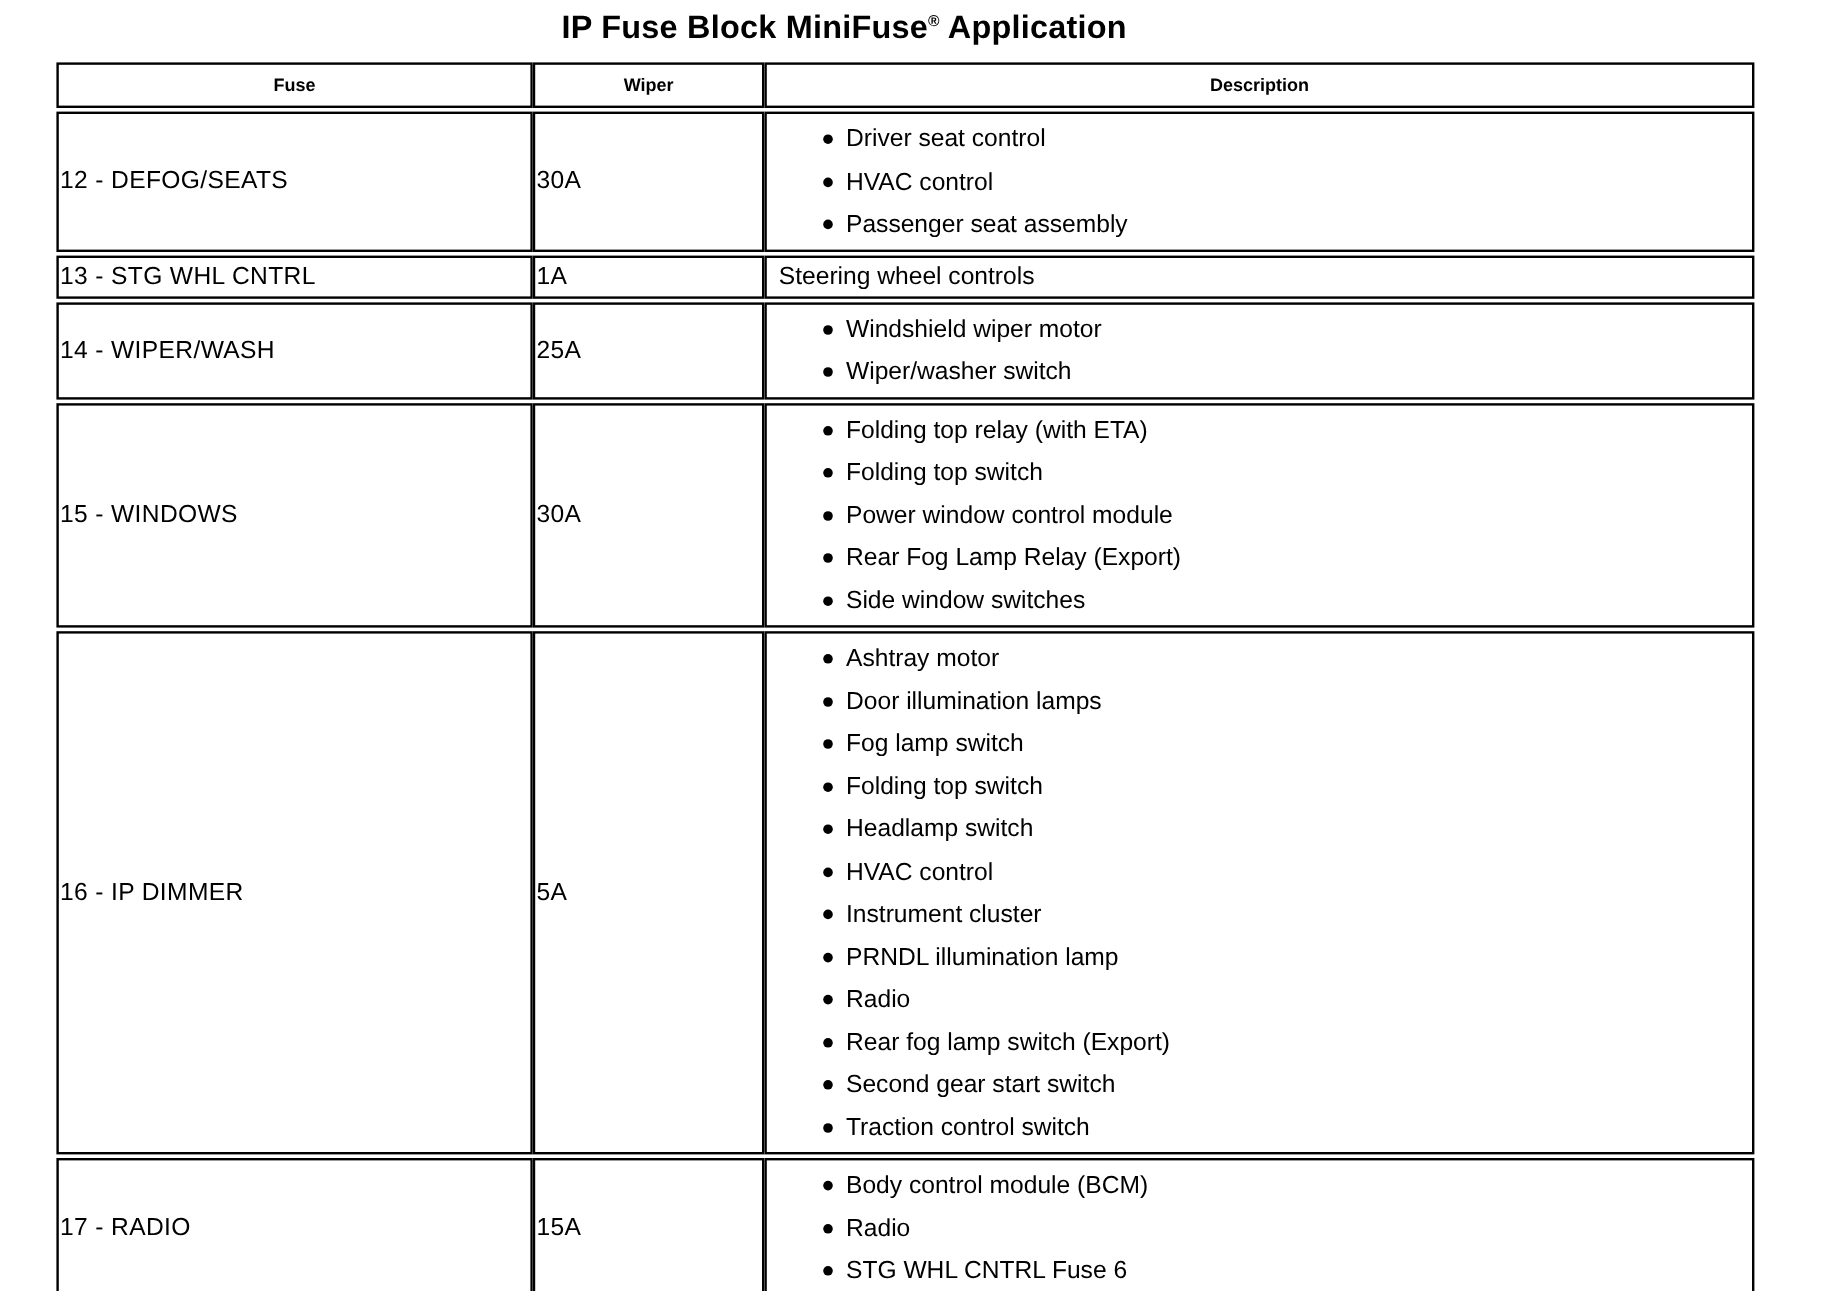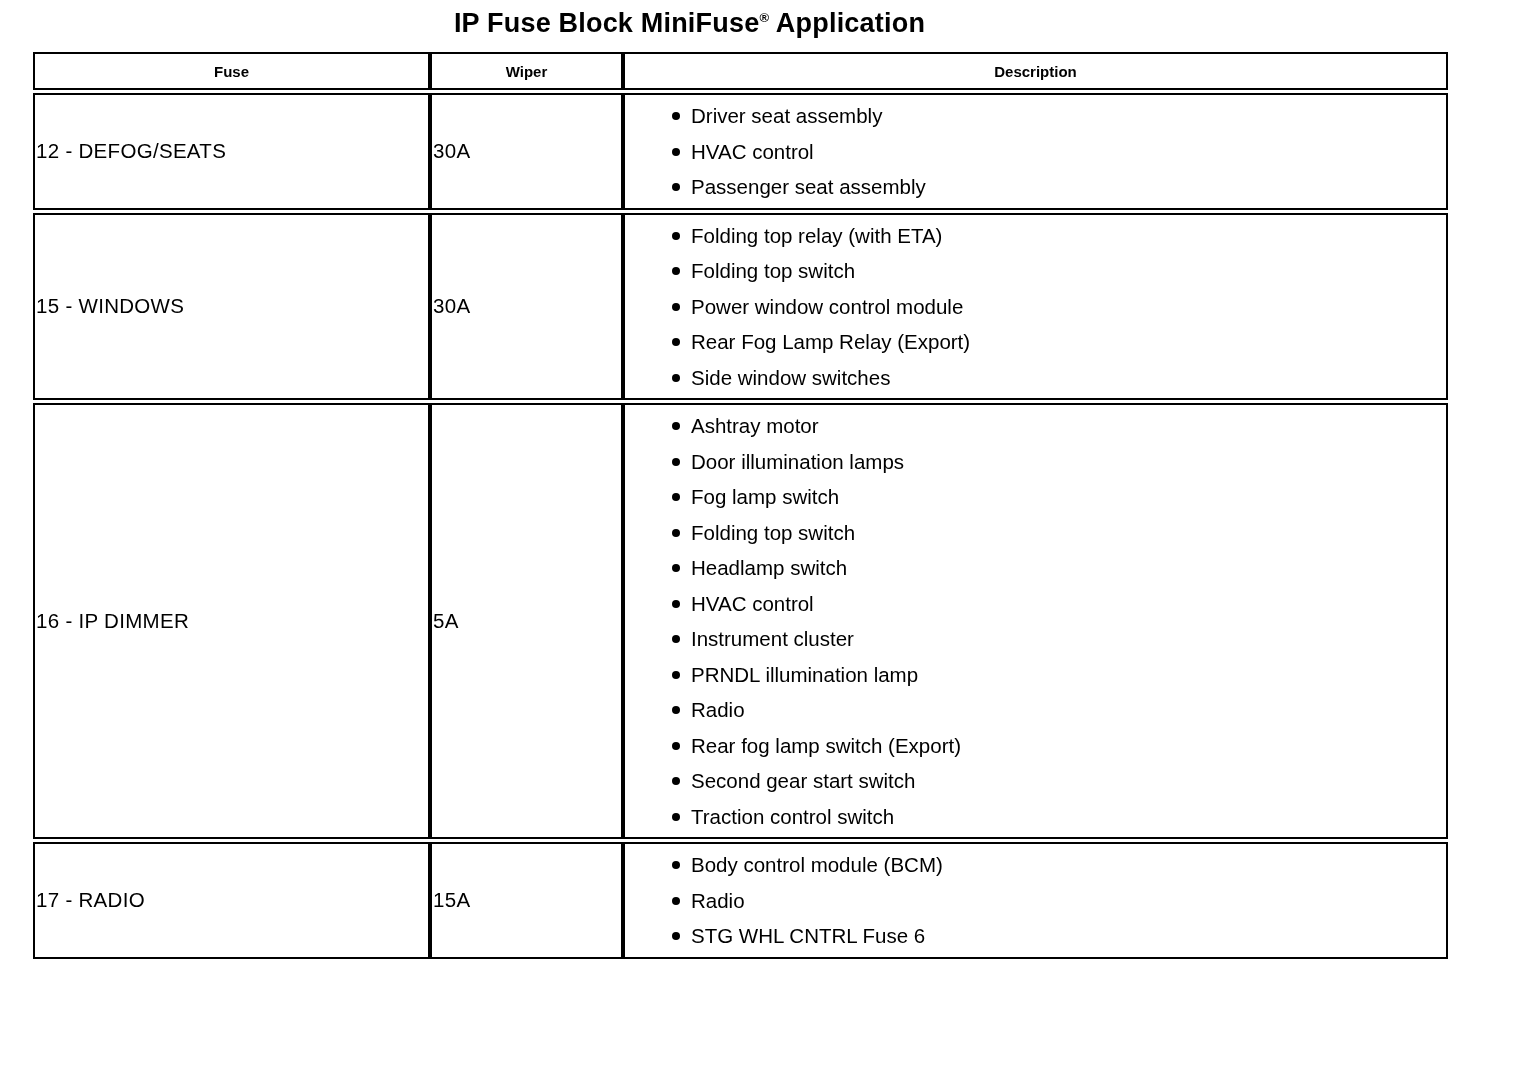--- a/index.html
+++ b/index.html
@@ -6,21 +6,21 @@
   html, body {
     margin: 0; padding: 0;
     background: #ffffff;
     width: 1520px;
     font-family: "Liberation Sans", sans-serif;
     color: #000;
   }
   .page {
     width: 1520px;
     height: 1076px;
-    padding: 6px 0 0 33px;
+    padding: 6px 0 0 47px;
     overflow: hidden;
   }
   .title {
     width: 1415px;
     text-align: center;
     font-size: 27px;
     font-weight: bold;
     margin: 2px 0 10px 0;
     position: relative;
     left: -51px;
@@ -105,23 +105,40 @@
         <th>Wiper</th>
         <th>Description</th>
       </tr>
     </thead>
     <tbody>
         <tr>
           <td class="fuse-cell">12 - DEFOG/SEATS</td>
           <td class="rating-cell">30A</td>
           <td class="desc-cell">
             <ul class="desc-list">
-              <li>Driver seat assembly</li>
+              <li>Driver seat control</li>
               <li>HVAC control</li>
               <li>Passenger seat assembly</li>
+            </ul>
+          </td>
+        </tr>
+        <tr>
+          <td class="fuse-cell">13 - STG WHL CNTRL</td>
+          <td class="rating-cell">1A</td>
+          <td class="desc-cell">
+            <div class="desc-plain">Steering wheel controls</div>
+          </td>
+        </tr>
+        <tr>
+          <td class="fuse-cell">14 - WIPER/WASH</td>
+          <td class="rating-cell">25A</td>
+          <td class="desc-cell">
+            <ul class="desc-list">
+              <li>Windshield wiper motor</li>
+              <li>Wiper/washer switch</li>
             </ul>
           </td>
         </tr>
         <tr>
           <td class="fuse-cell">15 - WINDOWS</td>
           <td class="rating-cell">30A</td>
           <td class="desc-cell">
             <ul class="desc-list">
               <li>Folding top relay (with ETA)</li>
               <li>Folding top switch</li>

